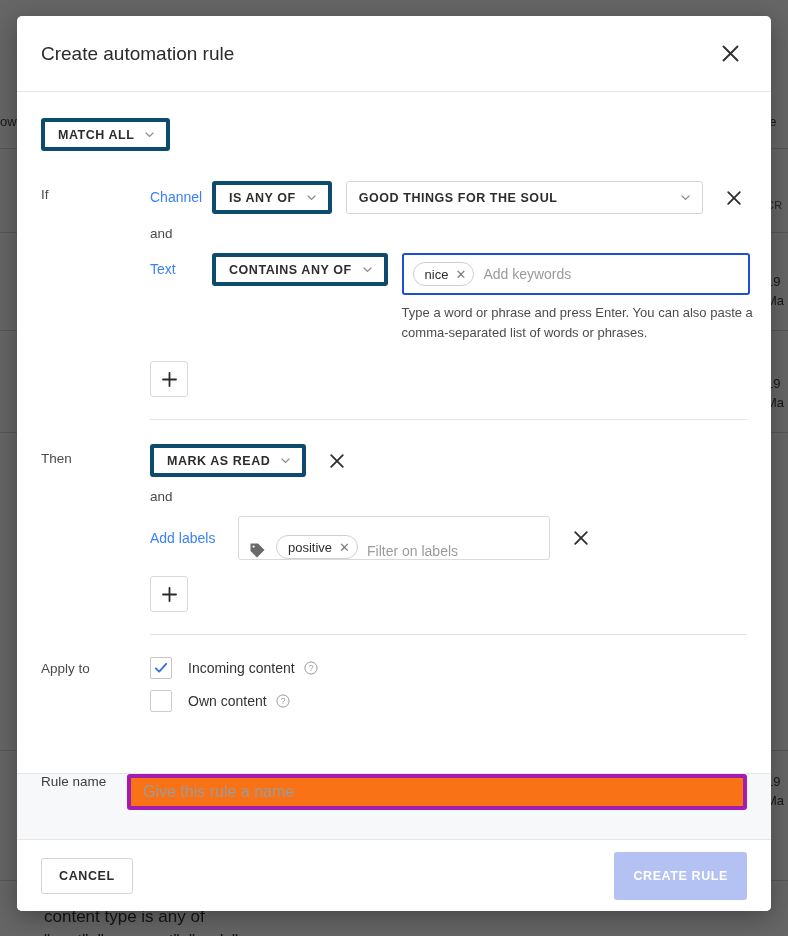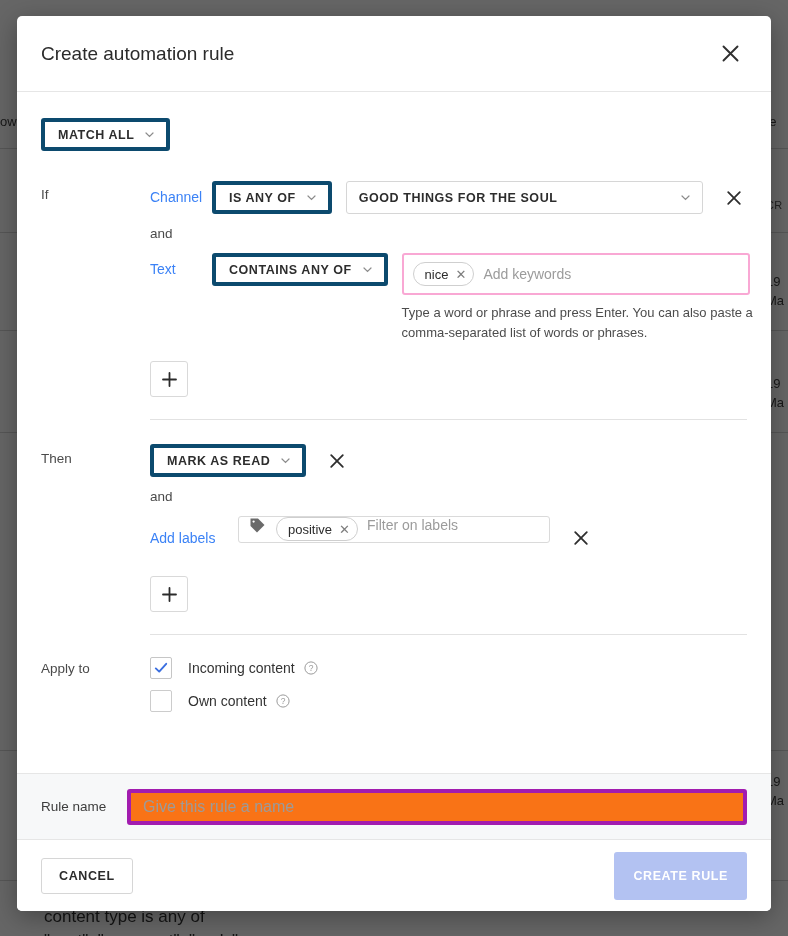--- a/index.html
+++ b/index.html
@@ -146,21 +146,21 @@
     font-size: 13.5px;
     color: #4a4a4a;
     margin: 12px 0 12px 109px;
   }
 
   
   .kw-wrap { flex: 0 0 auto; }
   .kw-box {
     width: 348px;
     min-height: 42px;
-    border: 2px solid #f9a8d4;
+    border: 2px solid #1d4ed8;
     border-radius: 3px;
     background: #fff;
     display: flex; align-items: center;
     padding: 0 9px;
     cursor: text;
   }
   .chip {
     display: inline-flex; align-items: center;
     height: 24px;
     border: 1px solid #cfcfcf;
@@ -204,25 +204,25 @@
 
   .divider {
     height: 1px;
     background: #e2e2e2;
     margin-left: 109px;
   }
 
   
   .labels-box {
     width: 312px;
-    height: 27px;
+    height: 44px;
     border: 1px solid #dadada;
     border-radius: 3px;
     background: #fff;
-    display: flex; align-items: flex-start;
+    display: flex; align-items: flex-end;
     padding: 0 10px;
     cursor: text;
   }
   .tag-icon { margin-right: 10px; display: inline-flex; color: #6a6a6a; }
 
   
   .applyto-line { display: flex; align-items: center; margin-left: 109px; }
   .cbx {
     width: 22px; height: 22px;
     border: 1px solid #cccccc;
@@ -243,21 +243,21 @@
     margin-left: 9px;
     display: inline-flex; align-items: center;
     color: #9a9a9a; cursor: pointer;
   }
 
   
   .rulename-bar {
     flex: 0 0 66px;
     background: #f7f8f9;
     border-top: 1px solid #e6e6e6;
-    display: flex; align-items: center;
+    display: flex; align-items: flex-start;
     padding: 0 24px;
   }
   .rulename-label {
     font-size: 13.5px;
     color: #3d3d3d;
     width: 86px; flex: 0 0 86px;
   }
   .rulename-input {
     flex: 1 1 auto;
     height: 36px;

